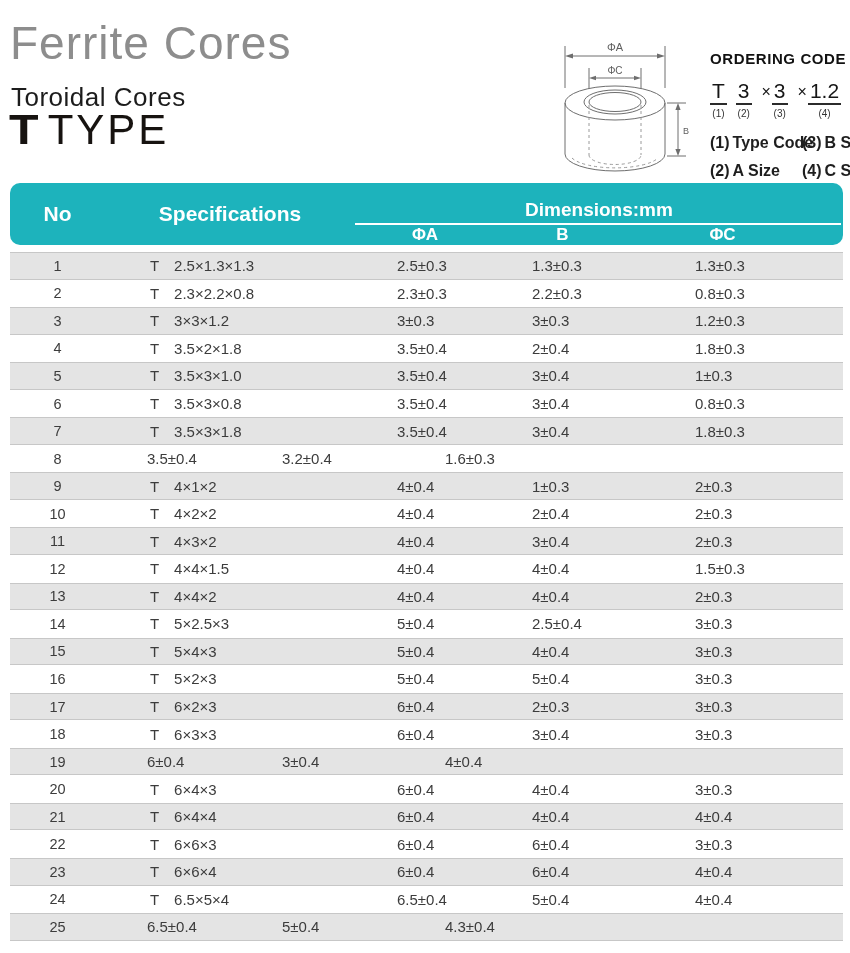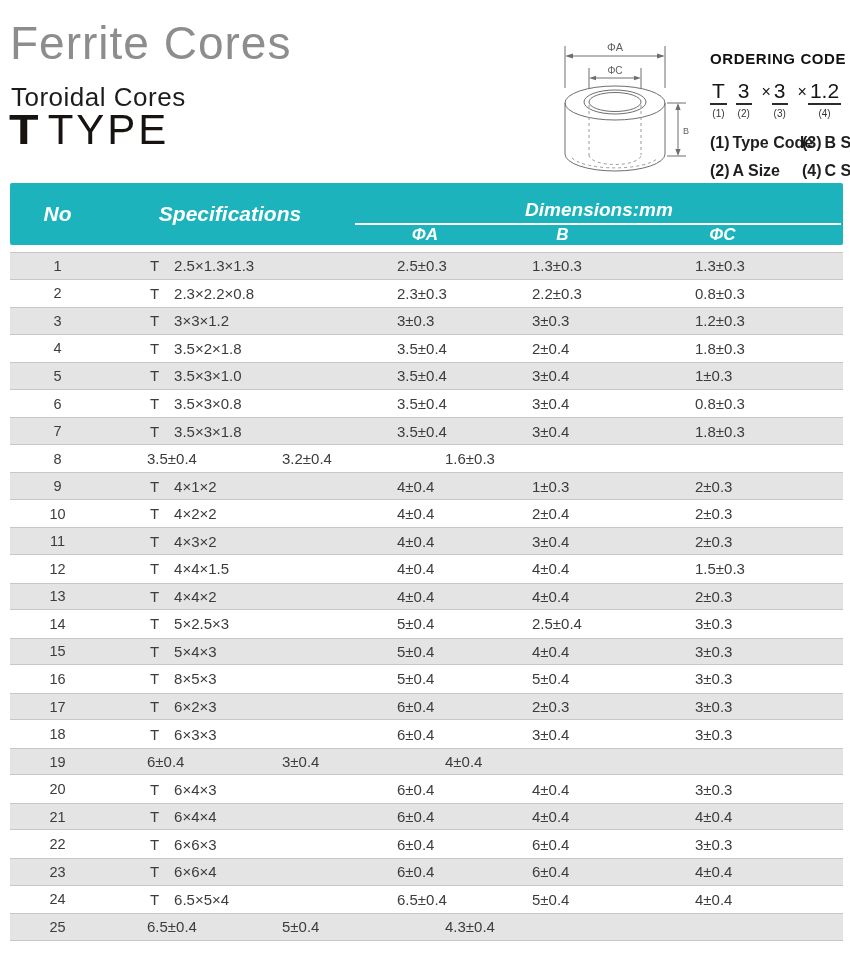--- a/index.html
+++ b/index.html
@@ -50,21 +50,21 @@
     margin-top: 15px; display: grid;
     grid-template-columns: 92px auto; row-gap: 10px;
     font-size: 16px; font-weight: 700; color: #1e1e1e; white-space: nowrap;
   }
   .leg-key { margin-right: 3px; }
 
   
   .table { position: absolute; left: 10px; top: 183px; width: 833px; }
   .thead {
     display: flex; height: 62px; background: #1db3bc;
-    color: #ffffff; border-radius: 2px; font-style: italic;
+    color: #ffffff; border-radius: 10px;
   }
   .th { display: flex; align-items: center; justify-content: center; font-weight: 700; }
   .th-no   { width: 95px;  font-size: 21px; }
   .th-spec { width: 250px; font-size: 21px; }
   .th-dims-block { flex: 1; display: flex; flex-direction: column; }
   .th-dims {
     height: 29px; display: flex; align-items: center; justify-content: center;
     font-size: 19px; font-weight: 700; padding-top: 13px;
   }
   .dims-divider { height: 2px; background: #ffffff; margin: 0 2px 0 0; }
@@ -305,21 +305,21 @@
   <div class="tr">
     <div class="td td-no">15</div>
     <div class="td td-spec">T 5×4×3</div>
     <div class="td td-a">5±0.4</div>
     <div class="td td-b">4±0.4</div>
     <div class="td td-c">3±0.3</div>
   </div>
 
   <div class="tr">
     <div class="td td-no">16</div>
-    <div class="td td-spec">T 8×5×3</div>
+    <div class="td td-spec">T 5×2×3</div>
     <div class="td td-a">5±0.4</div>
     <div class="td td-b">5±0.4</div>
     <div class="td td-c">3±0.3</div>
   </div>
 
   <div class="tr">
     <div class="td td-no">17</div>
     <div class="td td-spec">T 6×2×3</div>
     <div class="td td-a">6±0.4</div>
     <div class="td td-b">2±0.3</div>

